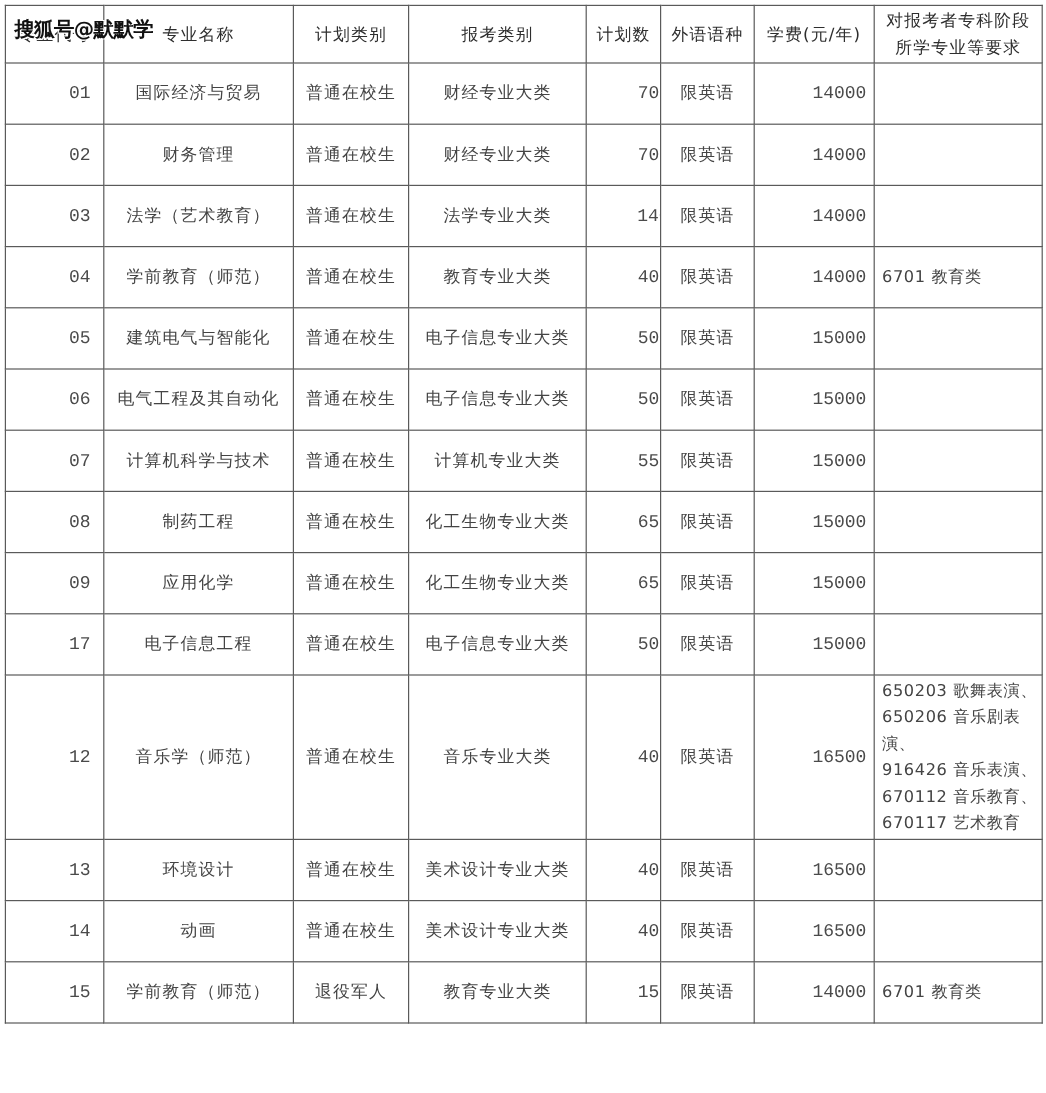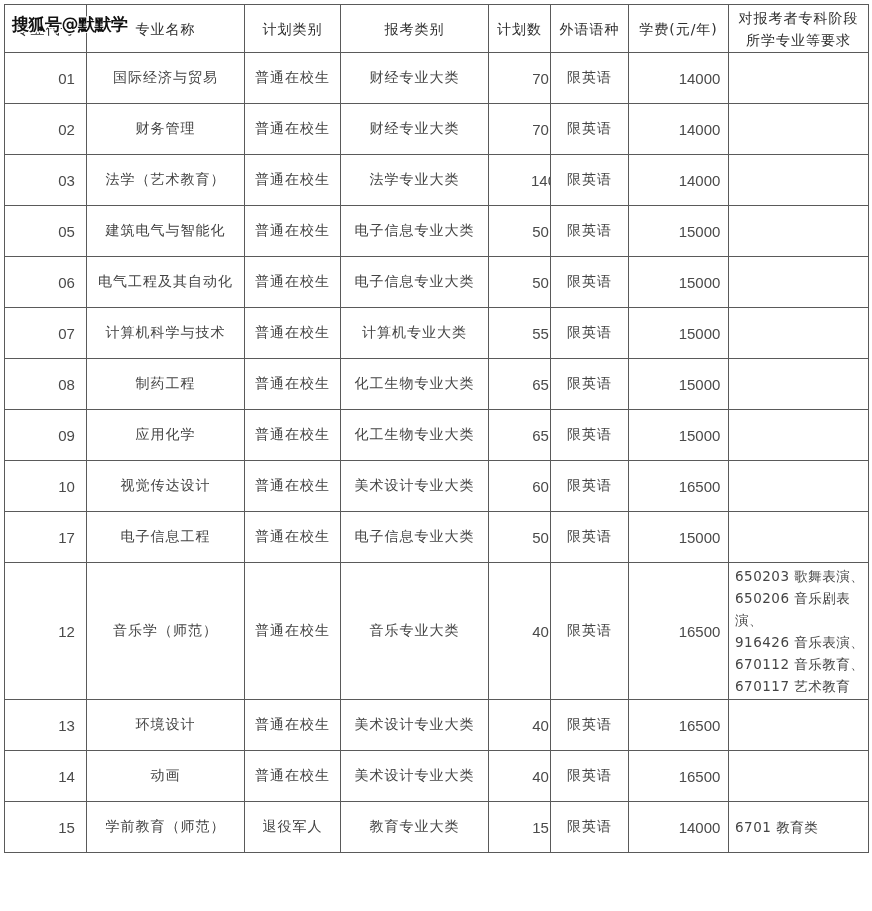--- a/index.html
+++ b/index.html
@@ -39,21 +39,21 @@
     table.plan th {
       height: 47px;
       color: #2e2e2e;
       font-size: 14px;
       line-height: 22px;
     }
     table.plan td {
       height: 50px;
     }
     table.plan td.num {
-      font-family: Liberation Sans, sans-serif;
+      font-family: Liberation Mono, monospace;
       font-size: 15px;
       letter-spacing: 0;
       color: #4a4a4a;
       padding-left: 42px;
     }
     table.plan td.req {
       text-align: left;
       padding-left: 6px;
       font-size: 13.5px;
       line-height: 22px;
@@ -134,20 +134,30 @@
         <td class="num">03</td>
         <td>法学（艺术教育）</td>
         <td>普通在校生</td>
         <td>法学专业大类</td>
         <td class="num">140</td>
         <td>限英语</td>
         <td class="num">14000</td>
         <td class="req"></td>
       </tr>
       <tr>
+        <td class="num">04</td>
+        <td>学前教育（师范）</td>
+        <td>普通在校生</td>
+        <td>教育专业大类</td>
+        <td class="num">40</td>
+        <td>限英语</td>
+        <td class="num">14000</td>
+        <td class="req">6701 教育类</td>
+      </tr>
+      <tr>
         <td class="num">05</td>
         <td>建筑电气与智能化</td>
         <td>普通在校生</td>
         <td>电子信息专业大类</td>
         <td class="num">50</td>
         <td>限英语</td>
         <td class="num">15000</td>
         <td class="req"></td>
       </tr>
       <tr>
@@ -181,30 +191,20 @@
         <td class="req"></td>
       </tr>
       <tr>
         <td class="num">09</td>
         <td>应用化学</td>
         <td>普通在校生</td>
         <td>化工生物专业大类</td>
         <td class="num">65</td>
         <td>限英语</td>
         <td class="num">15000</td>
-        <td class="req"></td>
-      </tr>
-      <tr>
-        <td class="num">10</td>
-        <td>视觉传达设计</td>
-        <td>普通在校生</td>
-        <td>美术设计专业大类</td>
-        <td class="num">60</td>
-        <td>限英语</td>
-        <td class="num">16500</td>
         <td class="req"></td>
       </tr>
       <tr>
         <td class="num">17</td>
         <td>电子信息工程</td>
         <td>普通在校生</td>
         <td>电子信息专业大类</td>
         <td class="num">50</td>
         <td>限英语</td>
         <td class="num">15000</td>

